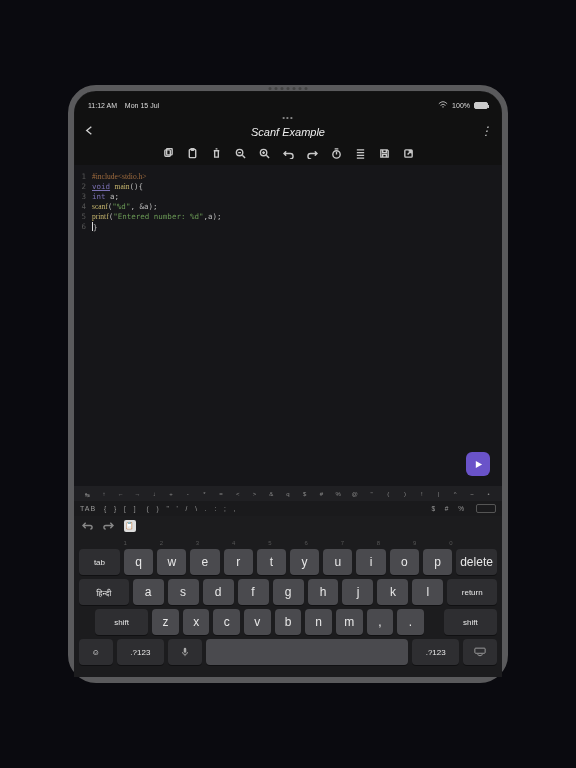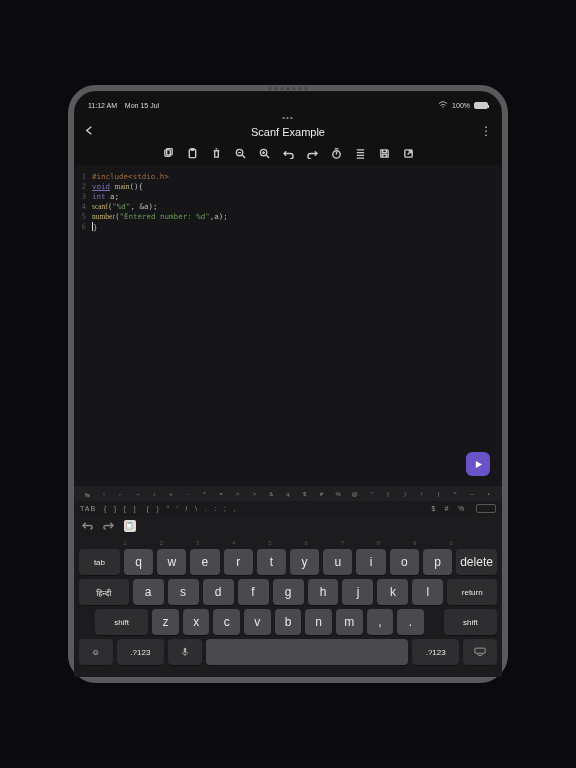--- a/index.html
+++ b/index.html
@@ -32,38 +32,38 @@
   .status-right { display: flex; align-items: center; gap: 4px; }
   .wifi-icon, .battery-icon { display:inline-block; }
   .battery-icon {
     width: 14px; height: 7px; border:1px solid #ccc; border-radius:2px; position:relative;
     background: #ccc;
   }
   .battery-icon::after { content:""; position:absolute; right:-2px; top:2px; width:1px; height:3px; background:#ccc; }
 
   .title-area { text-align:center; position:relative; padding: 4px 0 2px; }
   .three-dots { font-size:8px; color:#888; letter-spacing:1px; }
-  .title-row { display:flex; align-items:center; justify-content:center; position:relative; padding: 2px 10px 6px; }
+  .title-row { display:flex; align-items:center; justify-content:center; position:relative; padding: 2px 10px 6px; font-style: italic; }
   .back-btn { position:absolute; left:10px; top:0; color:#ccc; font-size:13px; }
   .menu-btn { position:absolute; right:10px; top:0; color:#ccc; font-size:12px; }
   .title { color:#eee; font-size:11px; font-weight:500; }
 
   .toolbar { display:flex; gap:13px; justify-content:center; padding: 4px 0 6px; }
   .tb-ico { width:11px; height:11px; display:flex; align-items:center; justify-content:center; color:#c9c9c9; }
   .tb-ico svg { width:11px; height:11px; stroke:#c9c9c9; fill:none; stroke-width:1.5; }
 
   .editor {
     flex:1; background:#161619; margin:0; padding:6px 0 0 0; position:relative;
     font-family: "SF Mono", Menlo, Consolas, monospace; font-size:7.5px;
     overflow:hidden;
   }
   .line { display:flex; height:10px; align-items:center; }
   .ln { width:18px; text-align:right; color:#555; padding-right:6px; }
   .code { white-space:pre; }
-  .tok-preproc { color:#a06c3e; }
+  .tok-preproc { color:#a06c3e;font-family:Liberation Serif, serif; }
   .tok-kw { color:#7a6fb3;text-decoration:underline; }
   .tok-fn { color:#c9b86f;font-family:Liberation Serif, serif; }
   .tok-type { color:#7a6fb3; }
   .tok-str { color:#6a9955; }
   .tok-plain { color:#bcbcbc; }
   .cursor { display:inline-block; width:1px; height:9px; background:#ddd; position:relative; top:1px; }
 
   .run-btn {
     position:absolute; right:12px; bottom:10px;
     width:24px; height:24px; border-radius:6px; background:#6a53c9;
@@ -227,21 +227,21 @@
       <div class="line">
         <span class="ln">3</span>
         <span class="code"><span class="tok-type">int</span><span class="tok-plain"> a;</span></span>
       </div>
       <div class="line">
         <span class="ln">4</span>
         <span class="code"><span class="tok-fn">scanf</span><span class="tok-plain">(</span><span class="tok-str">"%d"</span><span class="tok-plain">, &amp;a);</span></span>
       </div>
       <div class="line">
         <span class="ln">5</span>
-        <span class="code"><span class="tok-fn">number</span><span class="tok-plain">(</span><span class="tok-str">"Entered number: %d"</span><span class="tok-plain">,a);</span></span>
+        <span class="code"><span class="tok-fn">printf</span><span class="tok-plain">(</span><span class="tok-str">"Entered number: %d"</span><span class="tok-plain">,a);</span></span>
       </div>
       <div class="line">
         <span class="ln">6</span>
         <span class="code"><span class="cursor"></span><span class="tok-plain">}</span></span>
       </div>
       <div class="run-btn">
       <svg viewBox="0 0 10 10">
           <path d="M2 1 L9 5 L2 9 Z"></path>
         </svg>
     </div>

